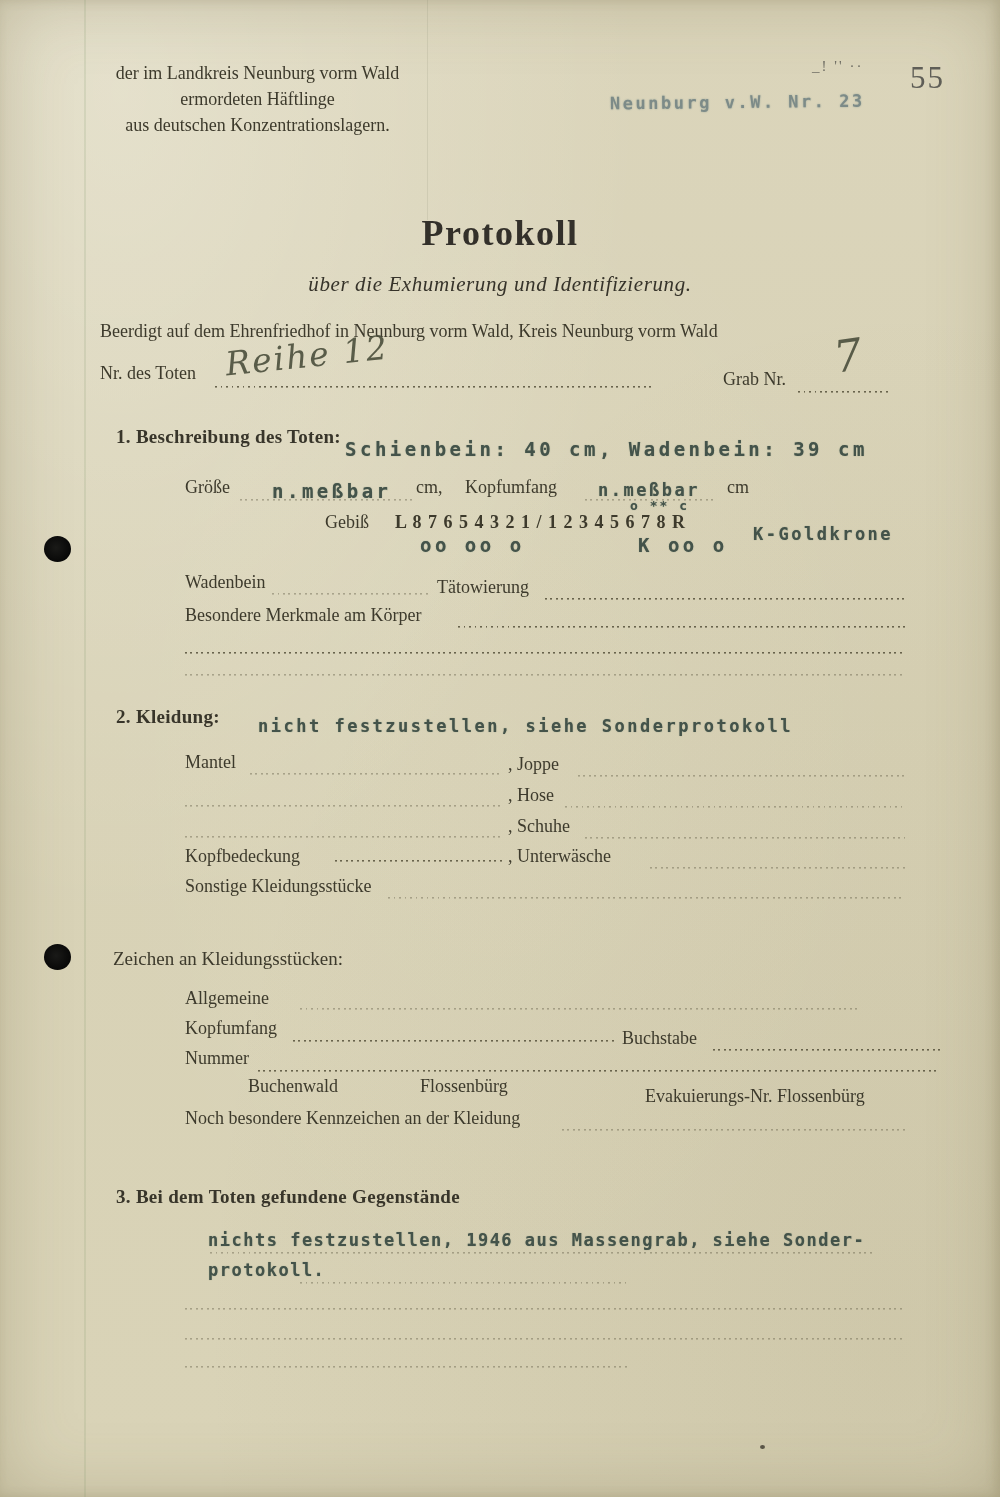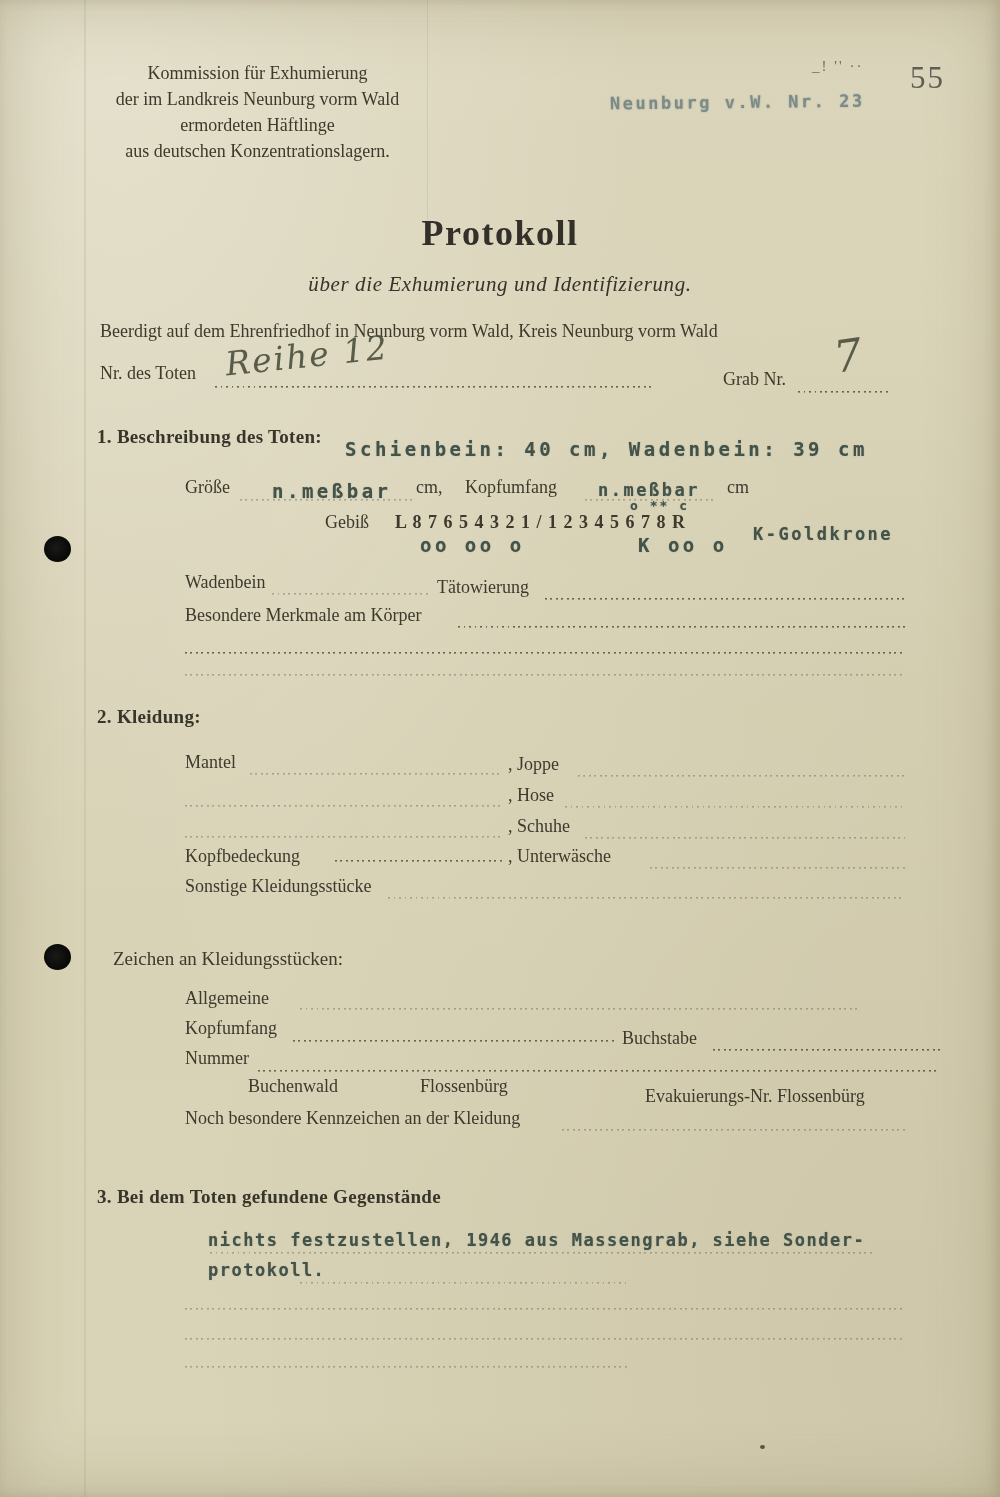--- a/index.html
+++ b/index.html
@@ -13,21 +13,21 @@
     background:
       radial-gradient(ellipse at 12% 6%, rgba(255,255,248,.28), transparent 42%),
       radial-gradient(ellipse at 90% 90%, rgba(115,100,55,.10), transparent 55%),
       radial-gradient(ellipse at 50% 50%, rgba(255,255,240,.06), transparent 60%),
       linear-gradient(180deg,#dbd5bb 0%, #d8d2b6 45%, #d9d3b7 100%);
     box-shadow: inset 0 0 70px rgba(110,100,60,.28), inset -4px 0 12px rgba(90,80,40,.18);
     overflow:hidden;
   }
   .abs { position:absolute; white-space:nowrap; }
   .print   { font-size:18px; color:#3d3a2c; }
-  .heading { font-size:19px; font-weight:bold; color:#38352a; letter-spacing:.3px; }
+  .heading { font-size:19px; font-weight:bold; color:#38352a; letter-spacing:.3px;margin-left:19px; }
   .title   { font-size:36px; font-weight:bold; letter-spacing:1.5px; color:#33302a; }
   .subtitle{ font-size:21px; letter-spacing:.6px; color:#36332a;font-style:italic; }
   .pgnum   { font-size:31px; color:#4a4a46; letter-spacing:2px; opacity:.85; }
   .stampmk { font-size:15px; color:#55554f; letter-spacing:2px; opacity:.8; }
   .teeth   { font-size:18px; letter-spacing:1px; color:#3d3a2c;font-weight:bold; }
 
   .typed-a, .typed-b, .typed-c, .typed-faded {
     font-family:"DejaVu Sans Mono", monospace;
     font-weight:bold;
     color:#44534a;
@@ -69,21 +69,20 @@
 
 <div class="paper">
 
   <div class="foldline"></div>
   <div class="foldline2"></div>
   <div class="punch" style="top:536px"></div>
   <div class="punch" style="top:944px"></div>
   <div class="speck" style="left:760px;top:1445px"></div>
 
   <div class="abs" style="left:100px;top:60px;width:315px;text-align:center">
-    <div class="print" style="line-height:26px">Kommission für Exhumierung</div>
     <div class="print" style="line-height:26px">der im Landkreis Neunburg vorm Wald</div>
     <div class="print" style="line-height:26px">ermordeten Häftlinge</div>
     <div class="print" style="line-height:26px">aus deutschen Konzentrationslagern.</div>
   </div>
 
   <div class="abs stampmk" style="left:812px;top:58px">_! '' ··</div>
   <div class="abs pgnum" style="left:910px;top:60px">55</div>
   <div class="abs typed-faded" style="left:610px;top:92px;transform:rotate(-0.6deg)">Neunburg v.W. Nr. 23</div>
 
   <div class="abs title" style="left:50%;top:212px;transform:translateX(-50%)">Protokoll</div>
@@ -122,20 +121,21 @@
   <div class="dotline faint" style="left:272px;top:593px;width:158px"></div>
   <div class="abs print" style="left:437px;top:577px">Tätowierung</div>
   <div class="dotline" style="left:545px;top:598px;width:360px"></div>
 
   <div class="abs print" style="left:185px;top:605px">Besondere Merkmale am Körper</div>
   <div class="dotline" style="left:458px;top:626px;width:447px"></div>
   <div class="dotline" style="left:185px;top:652px;width:720px"></div>
   <div class="dotline faint" style="left:185px;top:674px;width:720px"></div>
 
   <div class="abs heading" style="left:97px;top:706px">2. Kleidung:</div>
+  <div class="abs typed-b" style="left:258px;top:716px">nicht festzustellen, siehe Sonderprotokoll</div>
 
   <div class="abs print" style="left:185px;top:752px">Mantel</div>
   <div class="dotline faint" style="left:250px;top:773px;width:252px"></div>
   <div class="abs print" style="left:508px;top:754px">, Joppe</div>
   <div class="dotline faint" style="left:578px;top:775px;width:327px"></div>
 
   <div class="dotline faint" style="left:185px;top:805px;width:317px"></div>
   <div class="abs print" style="left:508px;top:785px">, Hose</div>
   <div class="dotline faint" style="left:565px;top:806px;width:340px"></div>
 

